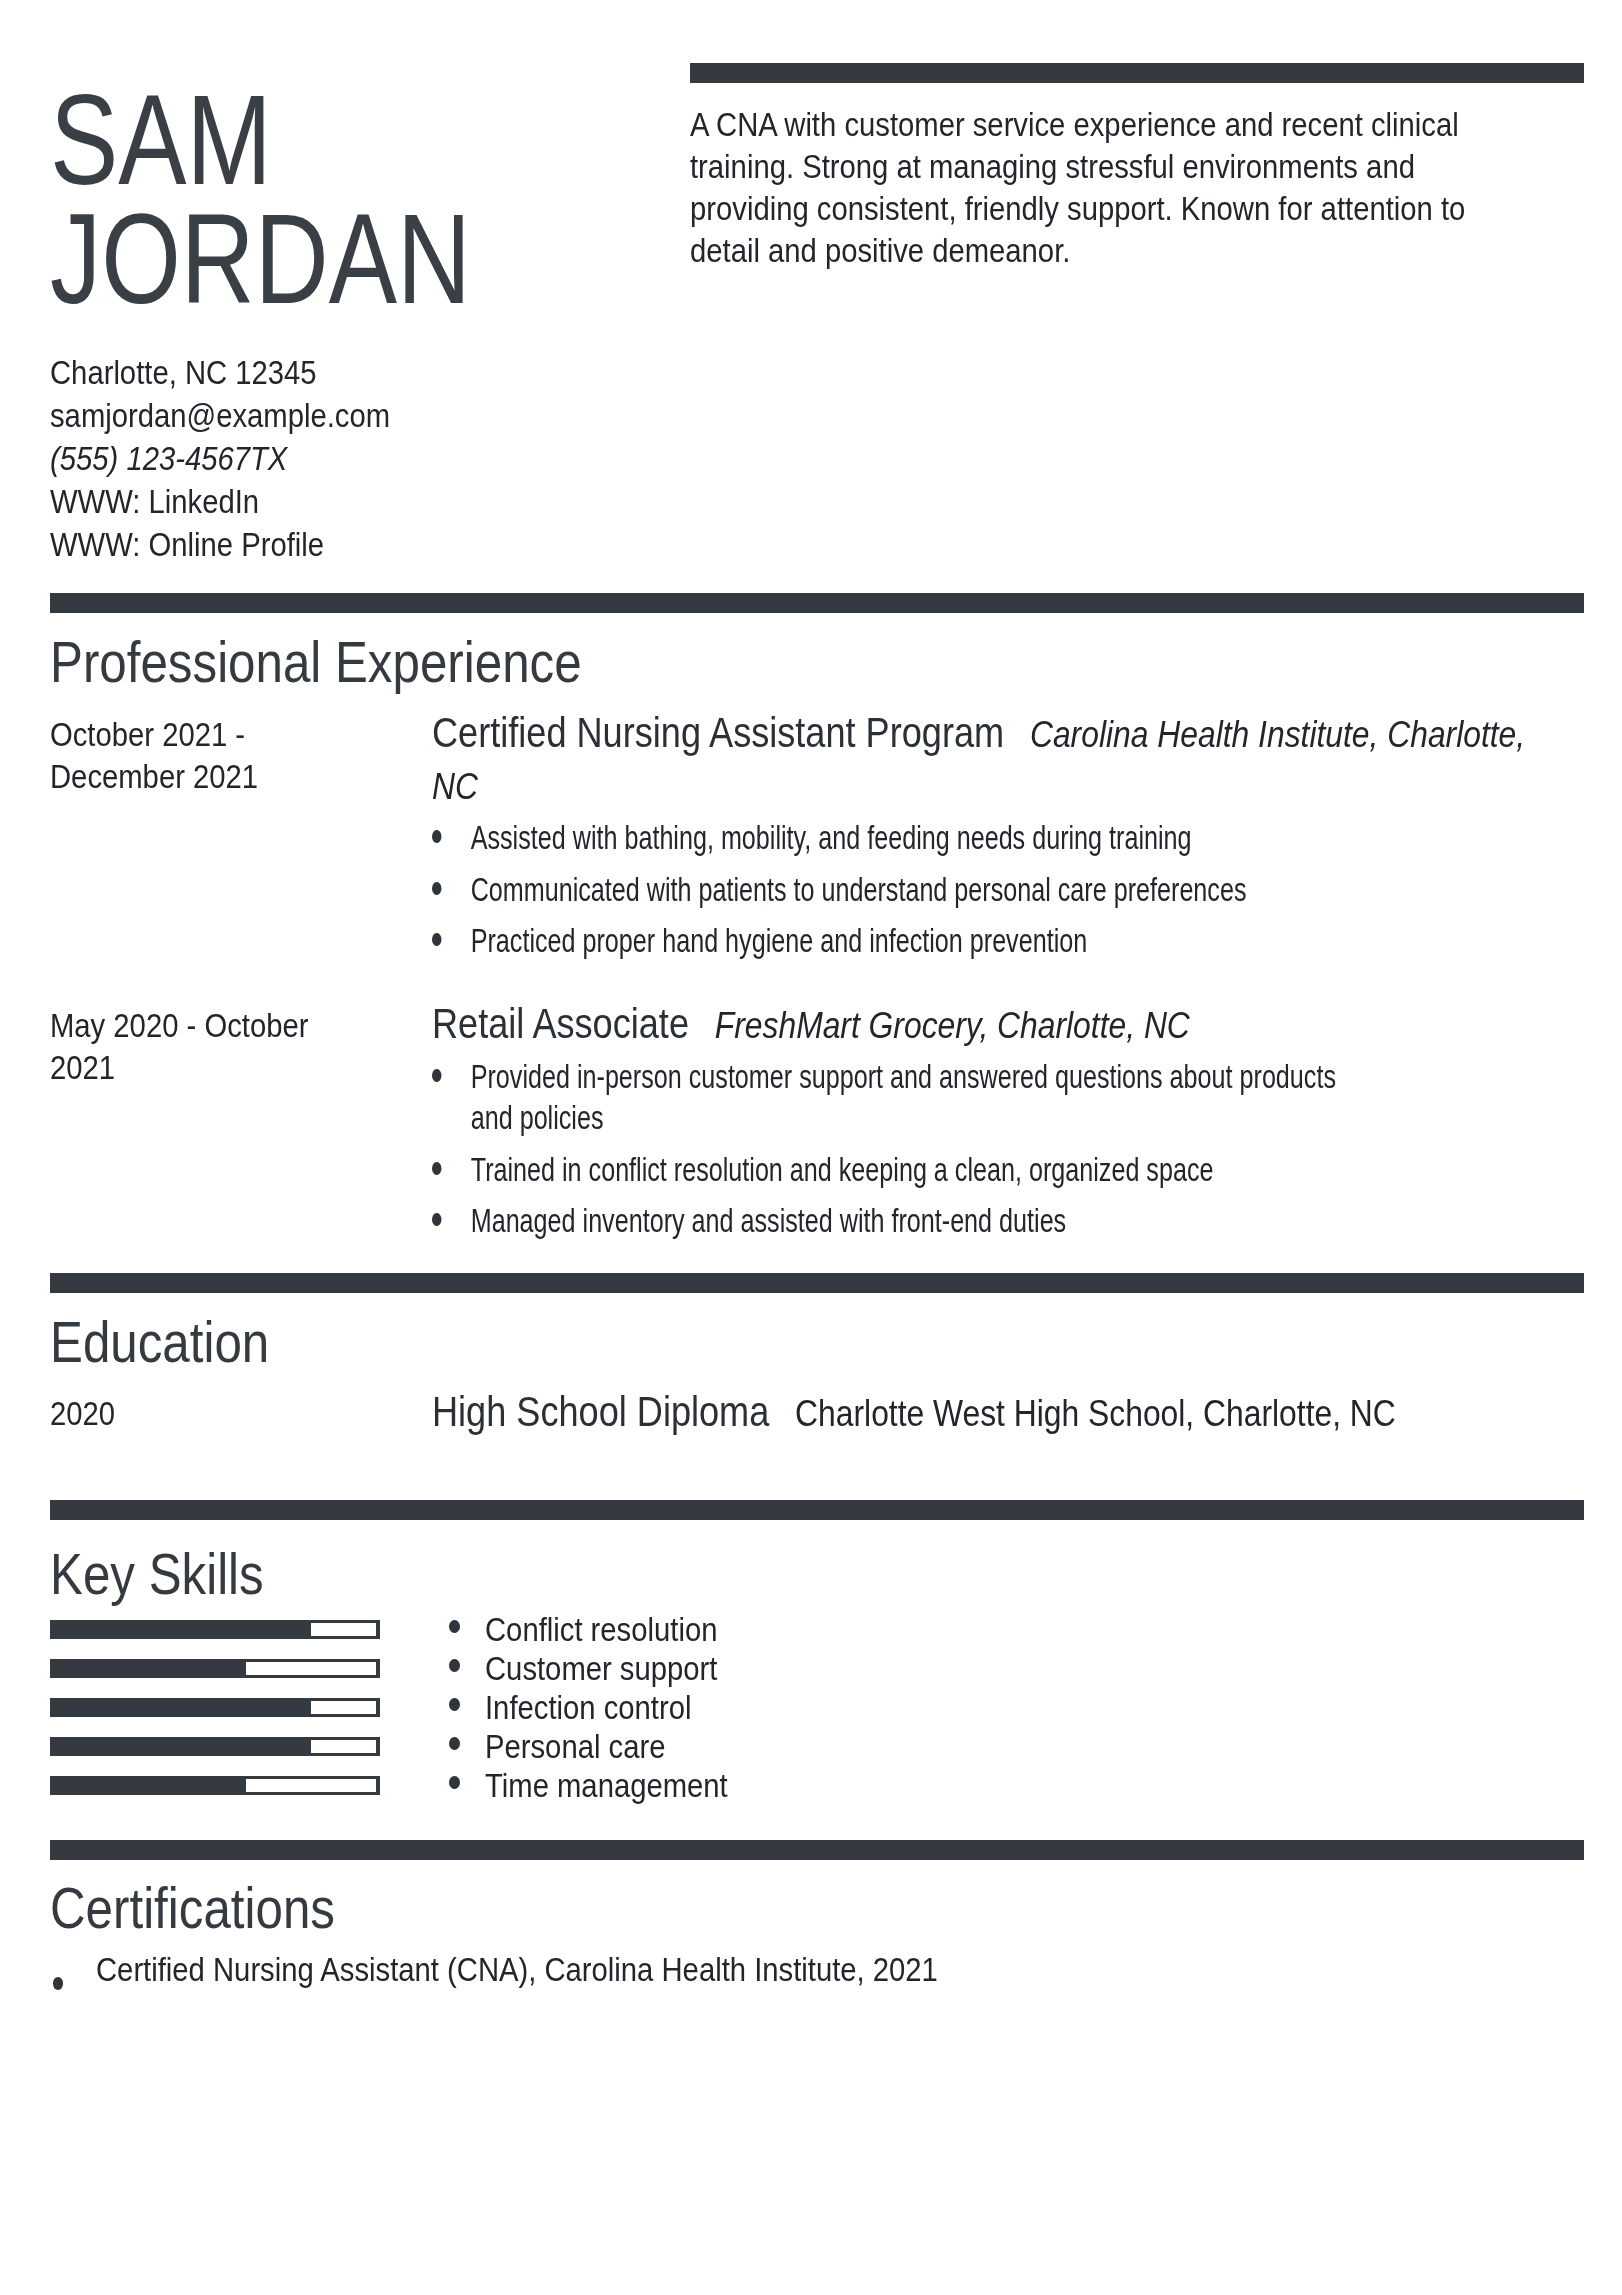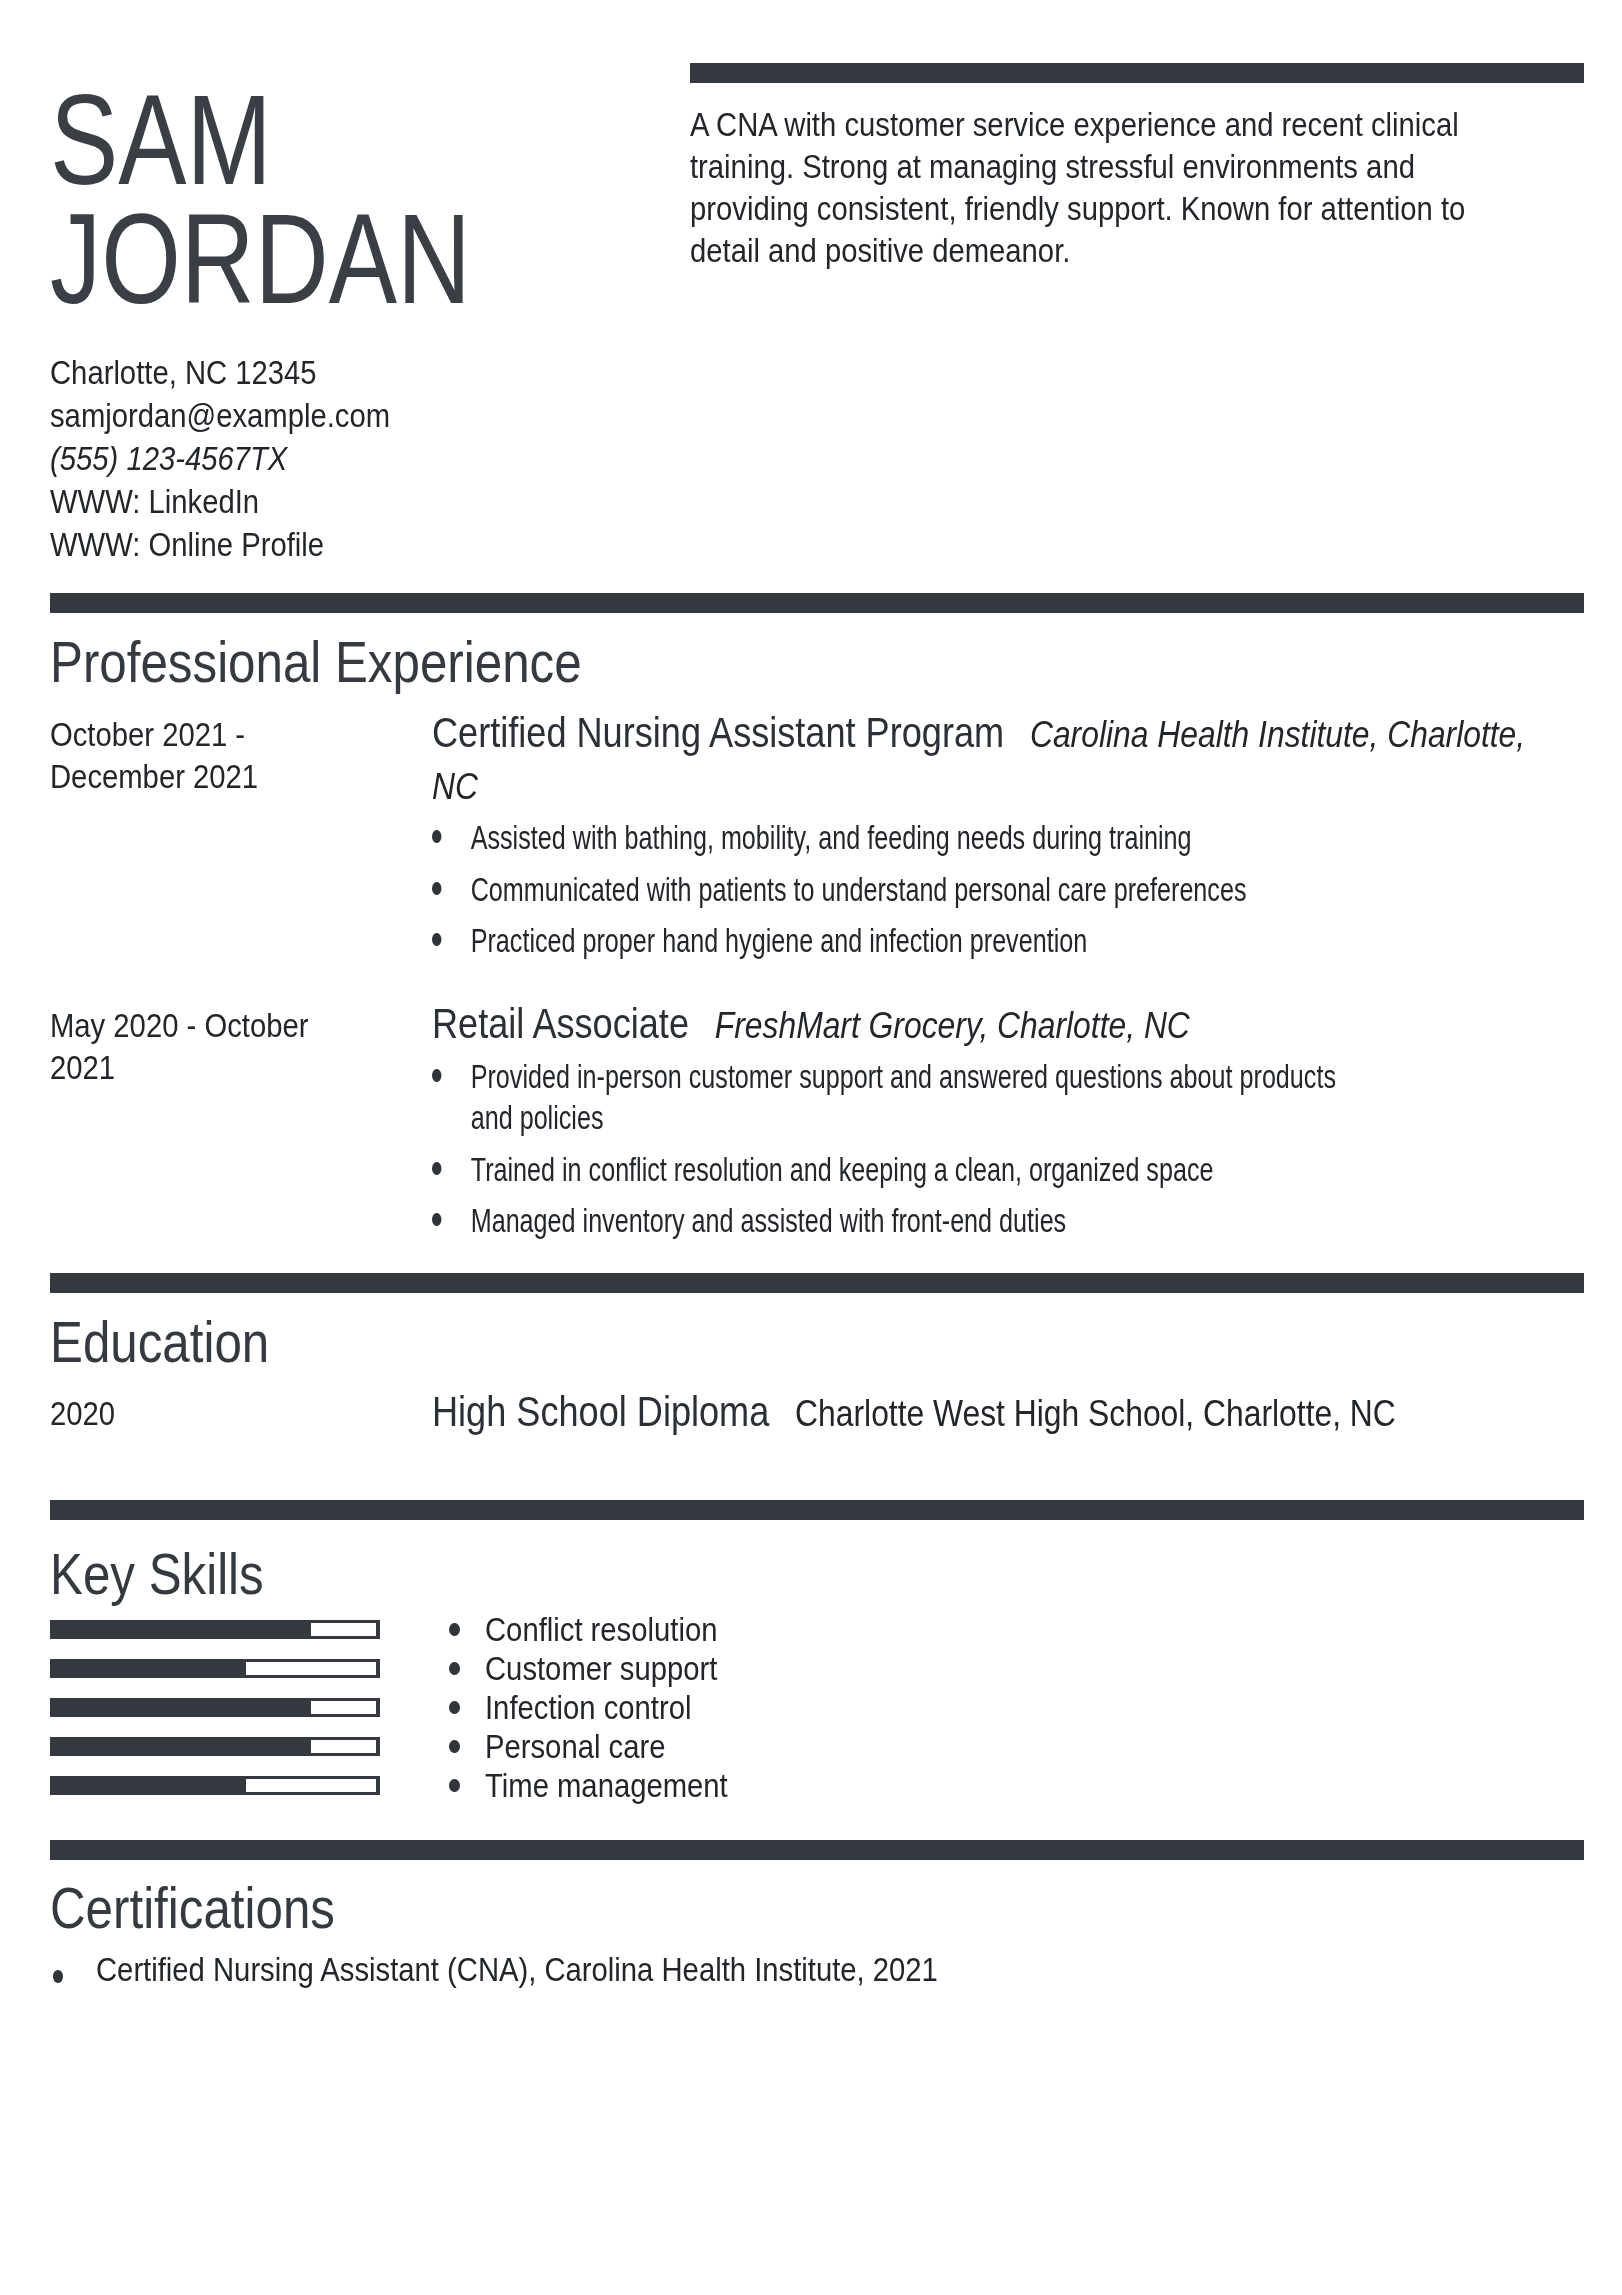--- a/index.html
+++ b/index.html
@@ -40,28 +40,28 @@
   .company{font-size:37px;font-style:italic;margin-left:30px;}
   .school{font-size:37px;margin-left:30px;}
 
   ul.blist{list-style:none;margin:5.2px 0 0 0;padding:0;}
   ul.blist li{display:flex;align-items:flex-start;font-size:34px;line-height:41px;margin-bottom:10.5px;padding-right:33px;}
   .dot{flex:0 0 auto;width:10.5px;height:13px;border-radius:50%;background:#2f353b;margin:13px 0 0 0;}
   ul.blist li .btext{margin-left:34px;transform:scaleX(0.86);transform-origin:0 0;flex:1;}
 
   
   .skills{left:50px;top:1620px;}
-  .skill-row{display:flex;align-items:center;height:19px;margin-bottom:20px;gap:8px;}
+  .skill-row{display:flex;align-items:flex-start;height:19px;margin-bottom:20px;gap:8px;}
   .skill-bar{position:relative;width:330px;height:19px;background:#343a40;}
   .skill-rest{position:absolute;right:3.9px;top:3.3px;bottom:3.3px;background:#ffffff;}
   .skill-dot{width:10.5px;height:13px;border-radius:50%;background:#2f353b;margin-left:61px;flex:0 0 auto;}
   .skill-label{margin-left:17.7px;font-size:34px;line-height:19px;white-space:nowrap;transform:scaleX(0.86);transform-origin:0 50%;}
 
   
-  .cert-row{left:50px;top:1949px;width:1525px;display:flex;align-items:center;font-size:34px;line-height:41px;}
+  .cert-row{left:50px;top:1949px;width:1525px;display:flex;align-items:flex-end;font-size:34px;line-height:41px;}
   .cert-row .dot{margin-left:2.6px;}
   .cert-row .btext{margin-left:33px;transform:scaleX(0.86);transform-origin:0 0;flex:1;}
 </style>
 </head>
 <body>
 
 <div class="page">
 
   <div class="abs name">
     <div>SAM</div>

